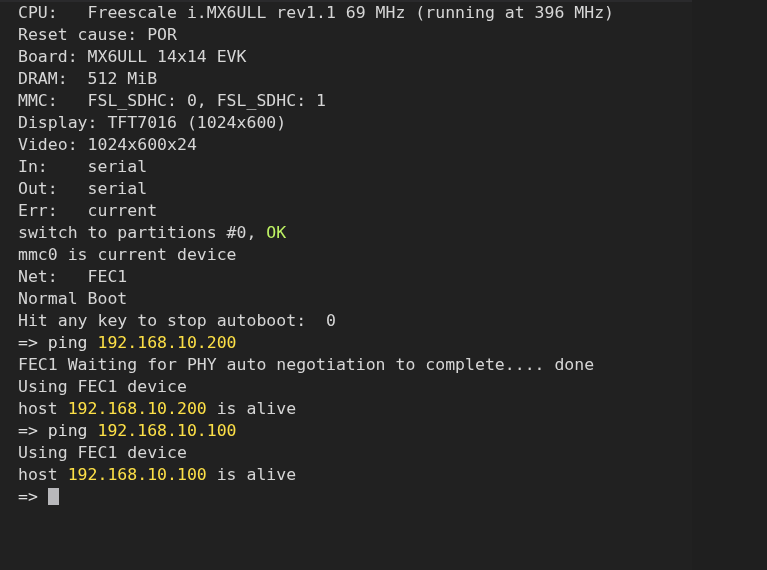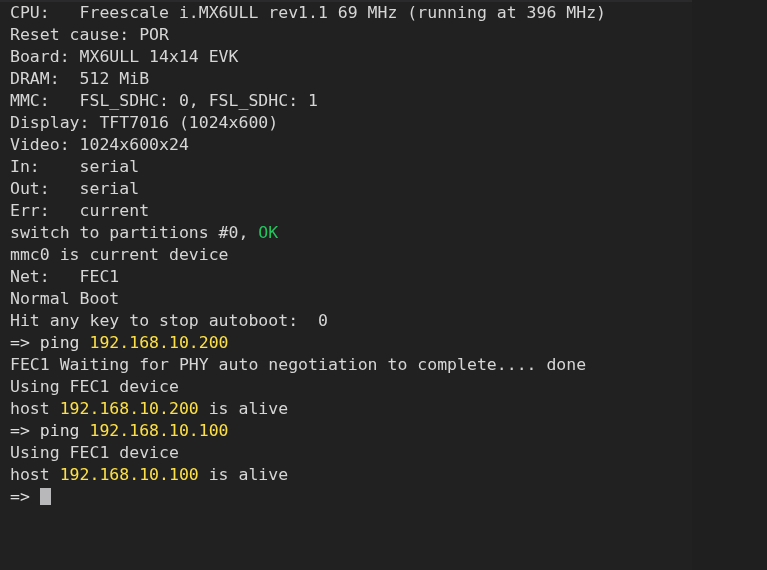--- a/index.html
+++ b/index.html
@@ -12,40 +12,40 @@
     position: relative;
     width: 692px;
     height: 570px;
     background: #212121;
     overflow: hidden;
     font-family: "DejaVu Sans Mono", "Liberation Mono", monospace;
     font-size: 16.5px;
     line-height: 22px;
     color: #d6d6d6;
     box-sizing: border-box;
-    padding: 2px 0 0 10px;
+    padding: 2px 0 0 18px;
     -webkit-font-smoothing: antialiased;
   }
   #terminal::before {
     content: "";
     position: absolute;
     left: 0; top: 0; right: 0;
     height: 2px;
     background: #2a2a2c;
     pointer-events: none;
   }
   .line {
     white-space: pre;
     height: 22px;
     line-height: 22px;
     letter-spacing: 0px;
   }
   .seg { white-space: pre; }
   .c-default { color: #d6d6d6; }
-  .c-green   { color: #22c55e; }
+  .c-green   { color: #bef264; }
   .c-magenta { color: #fde047; }
   .c-prompt  { color: #dedede; margin-top: 13px; }
   .cursor {
     display: inline-block;
     width: 11px;
     height: 17px;
     vertical-align: -3px;
     background: #b8b8bb;
   }
 </style>

